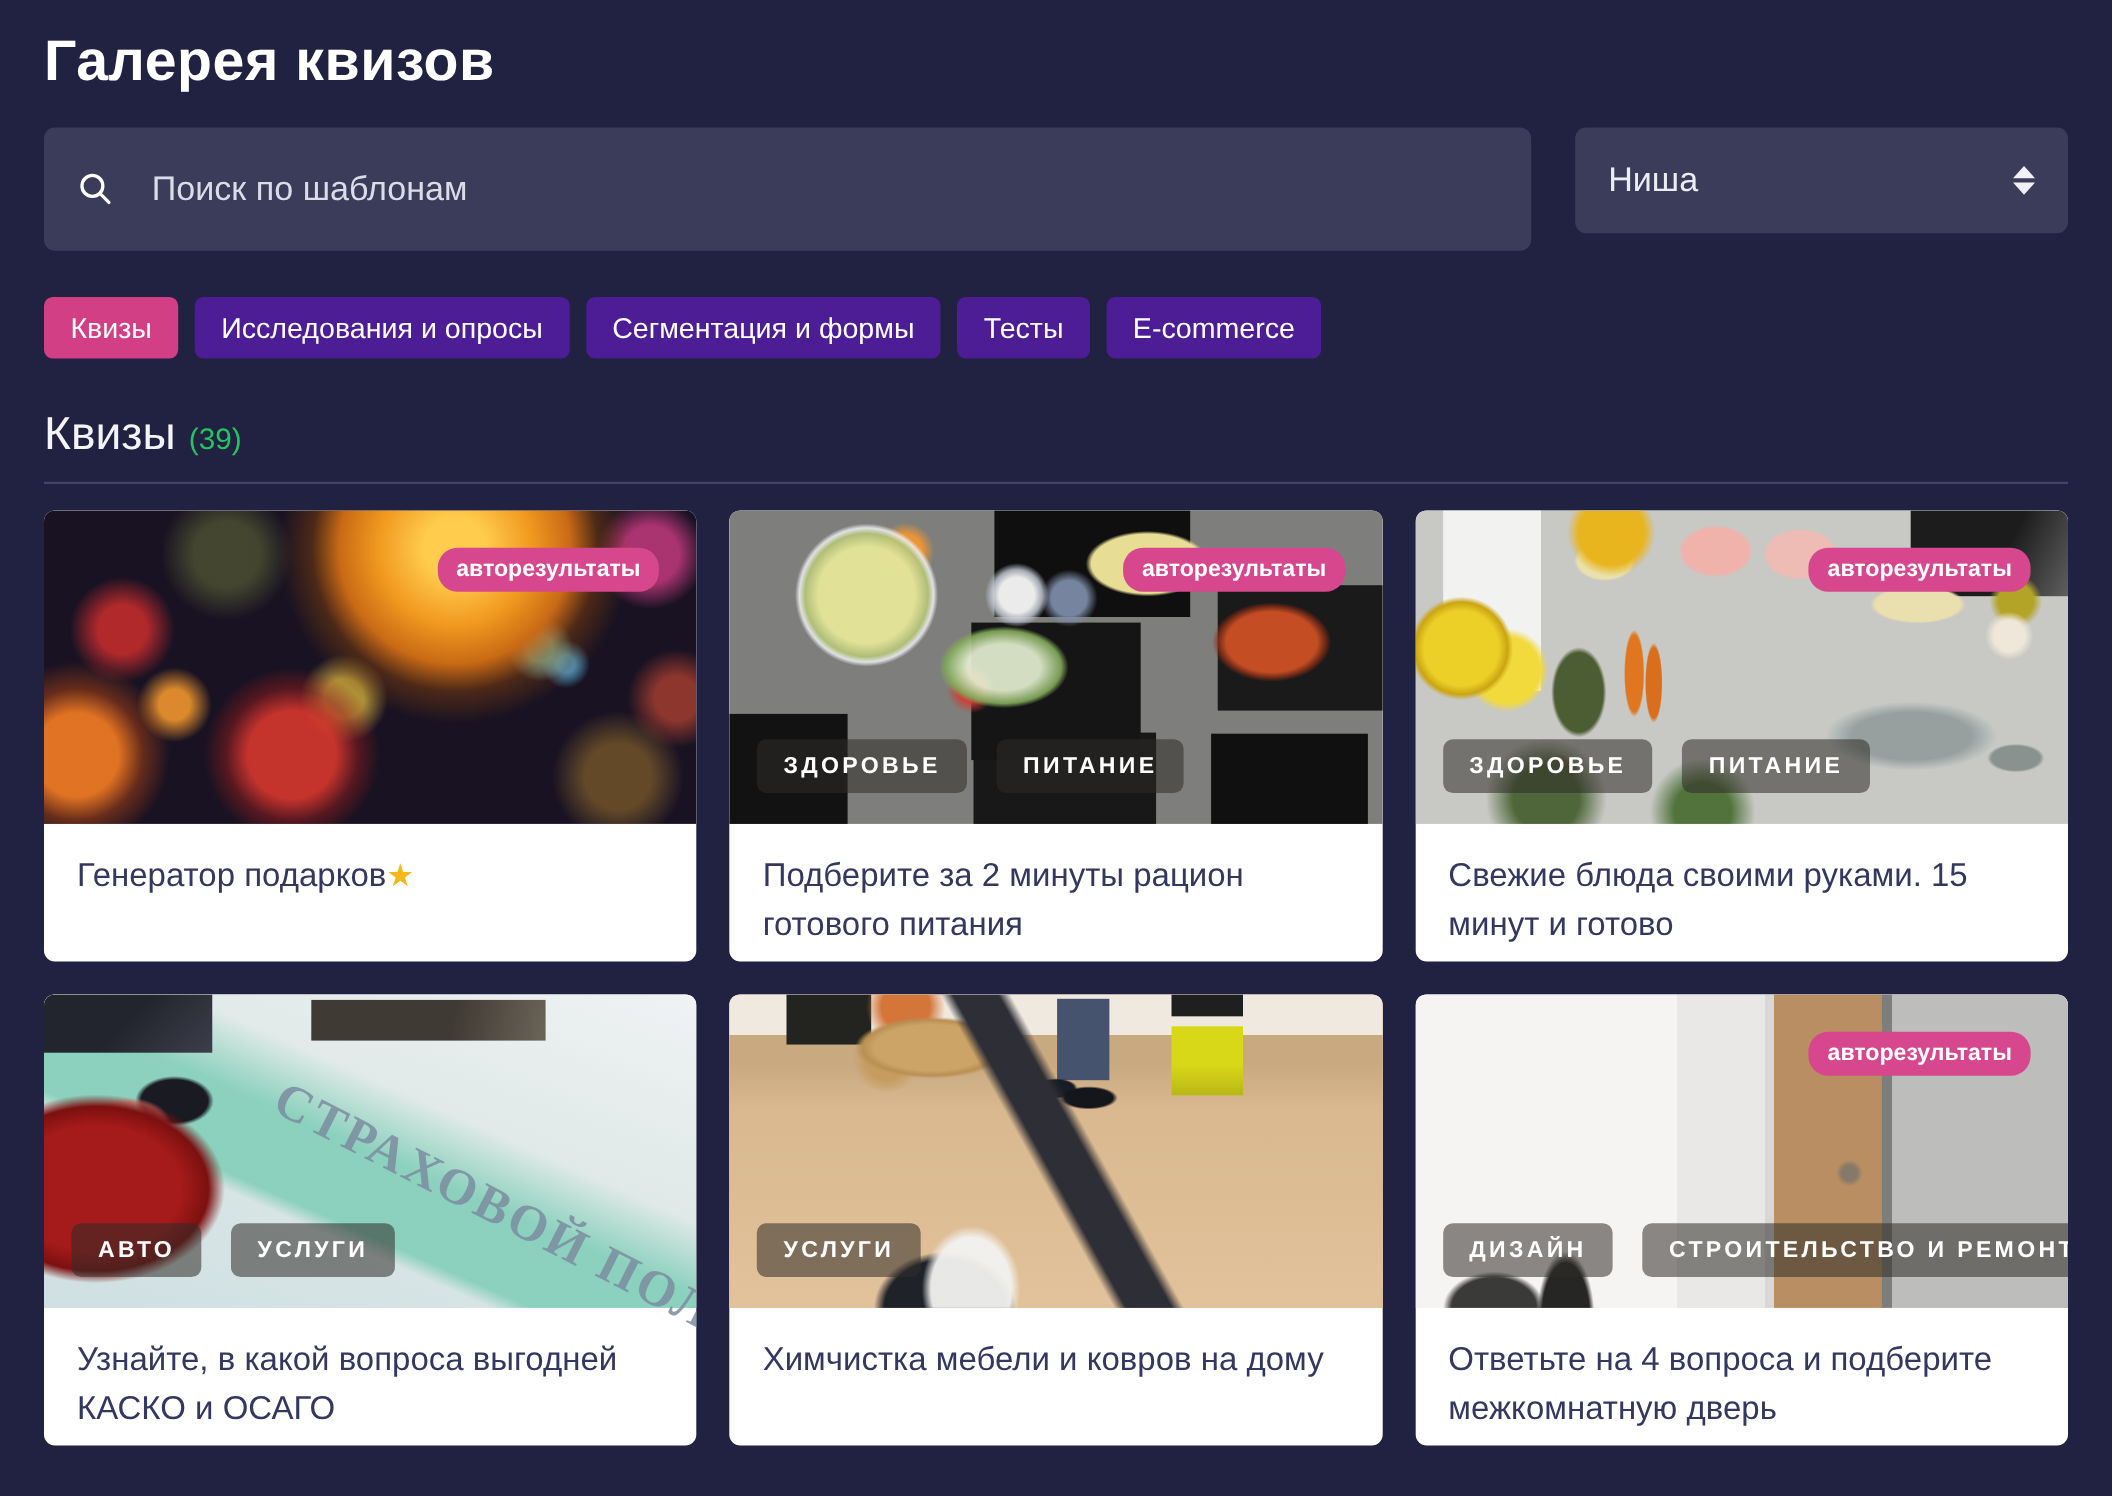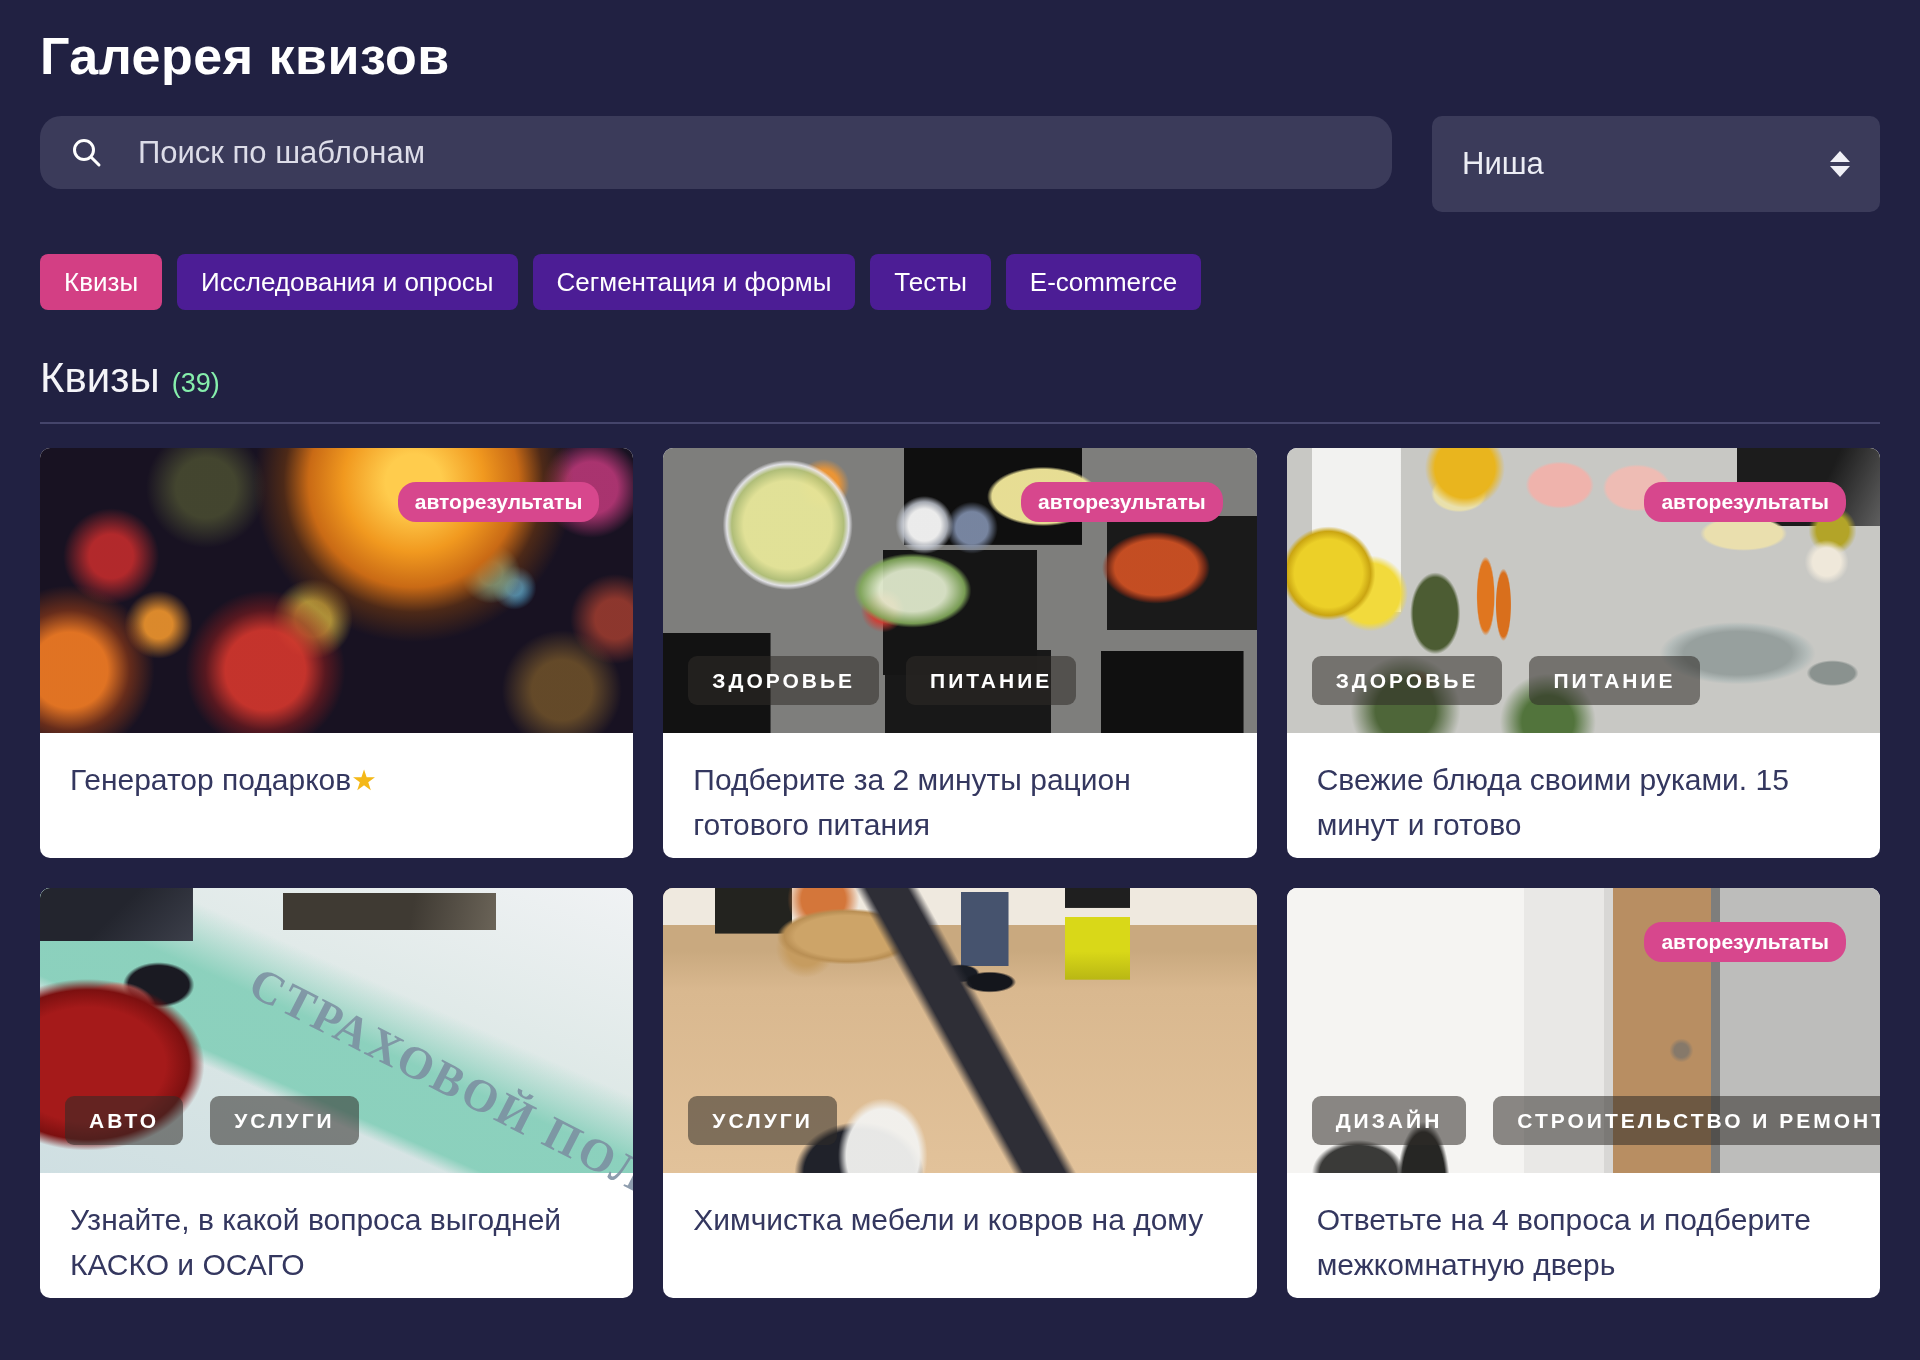--- a/index.html
+++ b/index.html
@@ -9,21 +9,21 @@
     font-family: "Liberation Sans", "DejaVu Sans", sans-serif;
     color:#fff;
   }
   .page { padding: 26px 40px 16px; }
 
   
   h1.page-title { font-size:52px; font-weight:bold; letter-spacing:.5px; margin-bottom:30px; }
 
   .search-row { display:flex; gap:40px; }
   .search-bar {
-    flex:1; height:73px; background:#3b3b5a; border-radius:21px;
+    flex:1; height:112px; background:#3b3b5a; border-radius:10px;
     display:flex; align-items:center; padding:0 30px; cursor:text;
   }
   .search-bar svg { flex:0 0 auto; margin-right:34px; }
   .search-bar input {
     flex:1; background:transparent; border:none; outline:none;
     font-family:inherit; font-size:31px; color:#f0f0f6;
   }
   .search-bar input::placeholder { color:#dcdce8; opacity:1; }
 
   .niche-select {
@@ -41,21 +41,21 @@
   .tab {
     height:56px; padding:0 24px; border:none; border-radius:8px;
     background:#4c1d95; color:#fff; font-family:inherit; font-size:26px;
     cursor:pointer; white-space:nowrap;
   }
   .tab.active { background: var(--accent, #d33f84); }
 
   
   .section-head { margin-top:44px; display:flex; align-items:baseline; gap:12px; }
   .section-title { font-size:42px; font-weight:400; color:#f4f4f8; }
-  .section-count { font-size:27px; color:#86efac; }
+  .section-count { font-size:27px; color:#22c55e; }
   .divider { margin-top:20px; height:2px; background:#45456b; border:none; }
 
   
   .cards {
     margin-top:24px;
     display:grid; grid-template-columns:repeat(3,1fr); gap:30px;
   }
   .card {
     background:#fff; border-radius:10px; overflow:hidden; cursor:pointer;
     display:flex; flex-direction:column;

